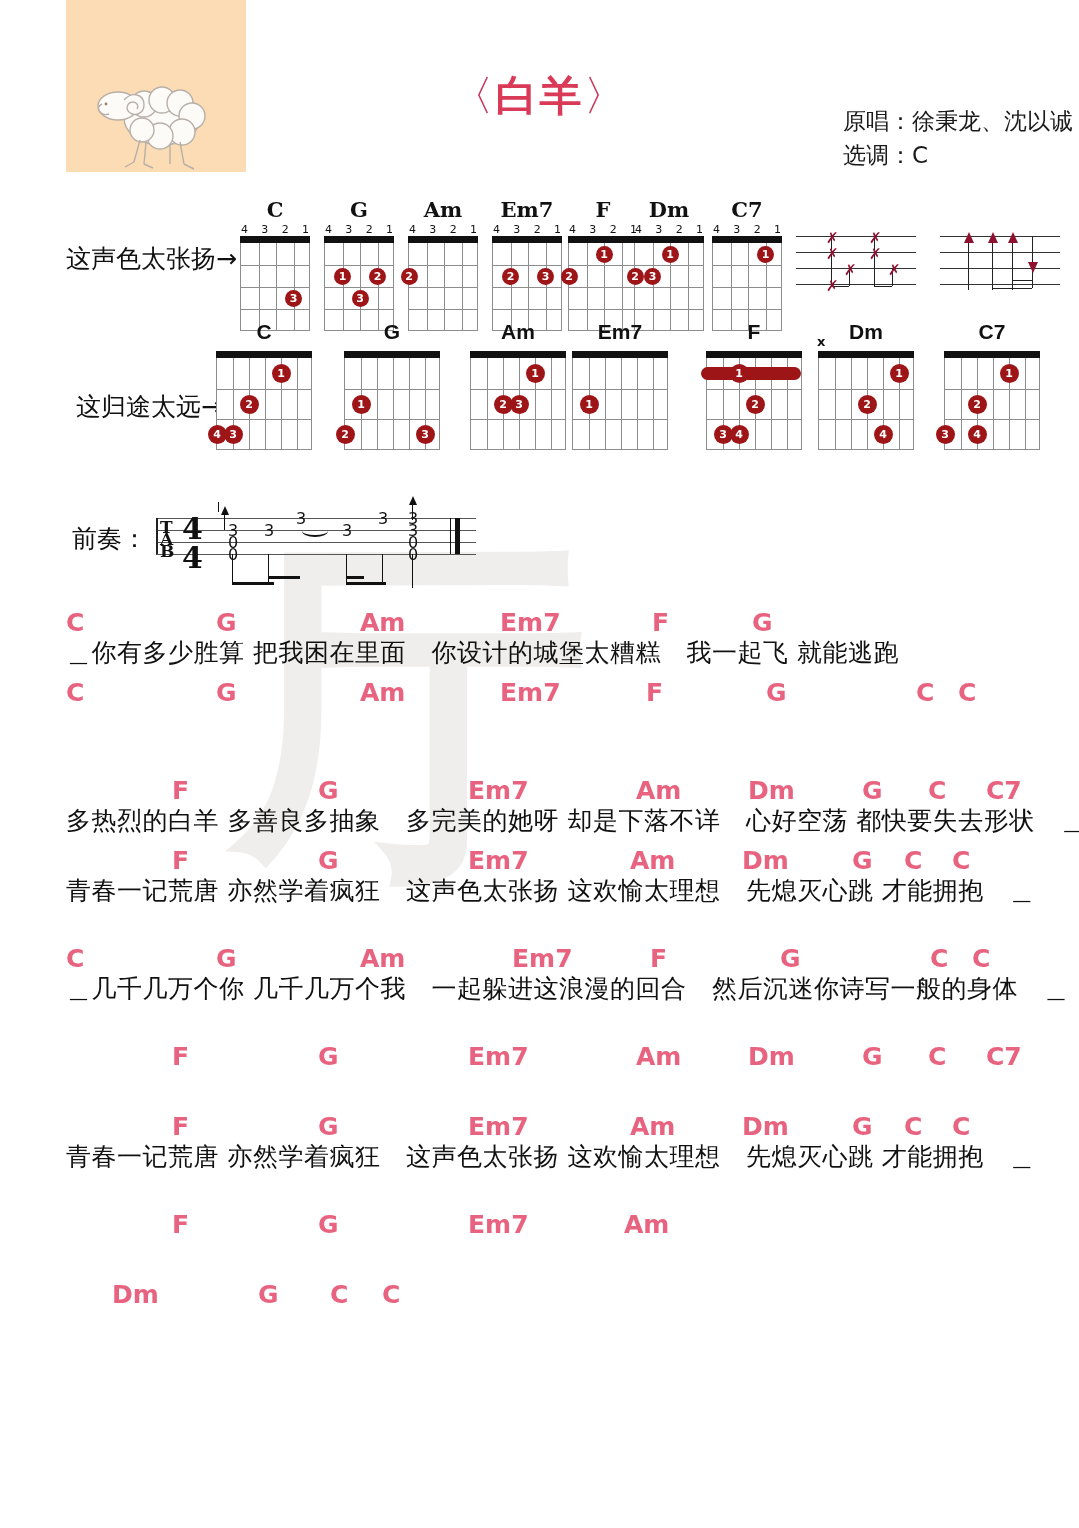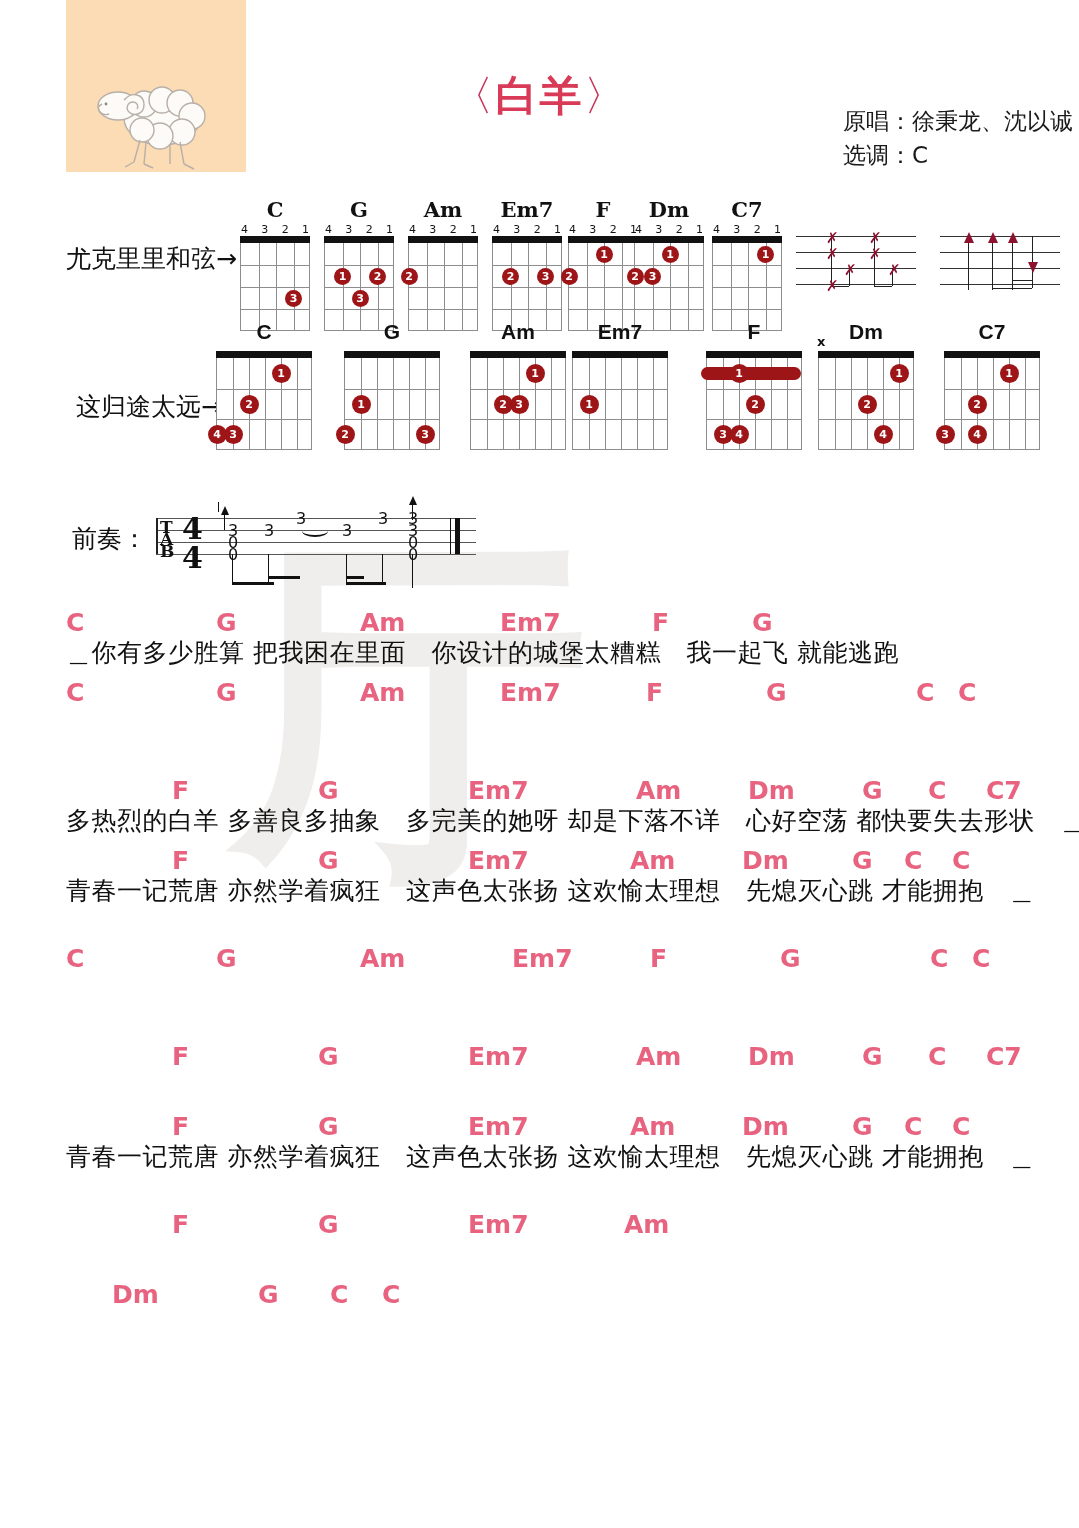--- a/index.html
+++ b/index.html
@@ -257,21 +257,21 @@
     </svg>
   </div>
 
   <div id="credits">
     <div>原唱：徐秉龙、沈以诚</div>
     <div>选调：C</div>
   </div>
 
   <div id="title"><span class="brk">〈</span><span>白羊</span><span class="brk">〉</span></div>
 
-  <div id="uk-label" class="row-label">尤克里里和弦→</div>
+  <div id="uk-label" class="row-label">这声色太张扬→</div>
   <div id="gt-label" class="row-label">这归途太远→</div>
 
   <div id="uk-row">
       <div class="chordbox" style="left: 240px; top: 198px; width: 70px;">
         <div class="cname">C</div>
         <div class="strnums">
           <span>4</span>
           <span>3</span>
           <span>2</span>
           <span>1</span>
@@ -665,20 +665,21 @@
           <div class="chordrow">
             <div class="chord" style="left: 66px;">C</div>
             <div class="chord" style="left: 216px;">G</div>
             <div class="chord" style="left: 360px;">Am</div>
             <div class="chord" style="left: 512px;">Em7</div>
             <div class="chord" style="left: 650px;">F</div>
             <div class="chord" style="left: 780px;">G</div>
             <div class="chord" style="left: 930px;">C</div>
             <div class="chord" style="left: 972px;">C</div>
           </div>
+          <div class="text">＿几千几万个你 几千几万个我　一起躲进这浪漫的回合　然后沉迷你诗写一般的身体　＿</div>
         </div>
       </div>
       <div class="gap"></div>
       <div class="block">
         <div class="lyric-line">
           <div class="chordrow">
             <div class="chord" style="left: 172px;">F</div>
             <div class="chord" style="left: 318px;">G</div>
             <div class="chord" style="left: 468px;">Em7</div>
             <div class="chord" style="left: 636px;">Am</div>

